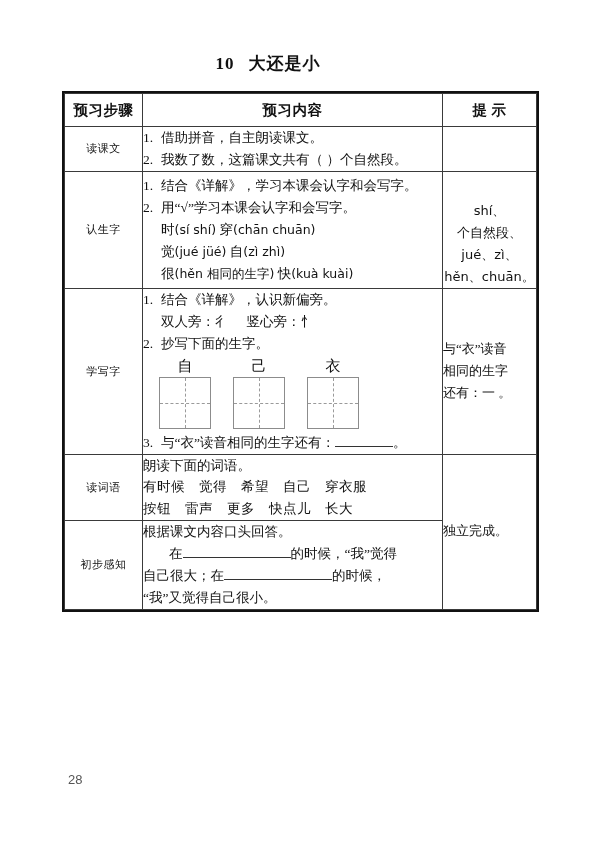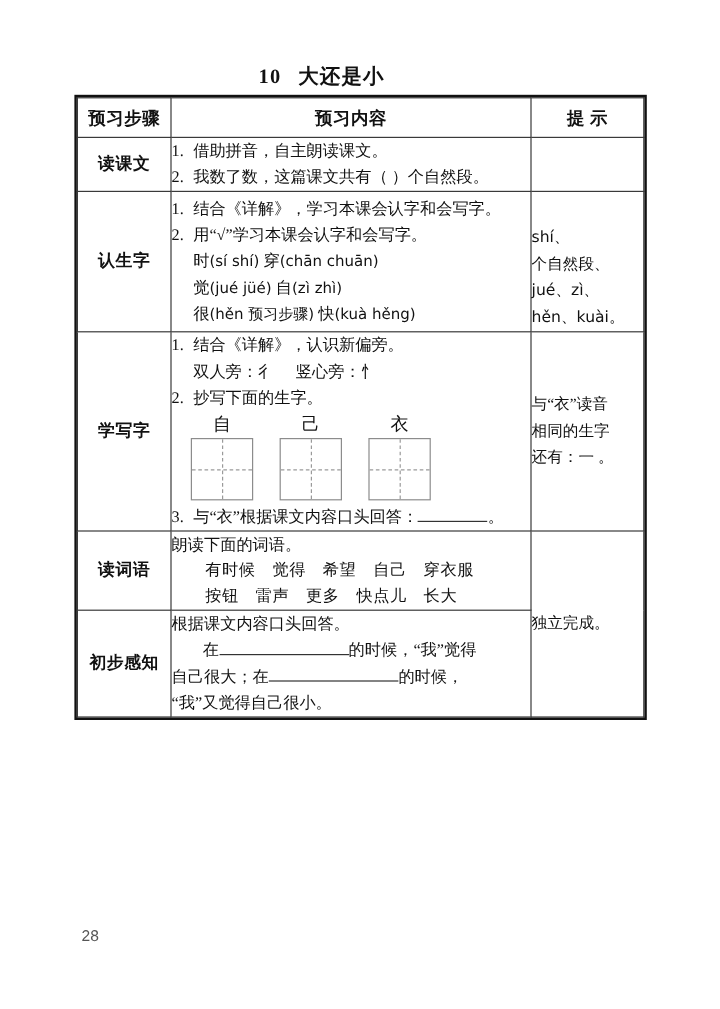--- a/index.html
+++ b/index.html
@@ -30,21 +30,21 @@
     font-size: 17px;
     font-weight: bold;
     letter-spacing: 1px;
     font-family: "Liberation Serif", "DejaVu Serif", serif;
   }
   .title .num { margin-right: 14px; }
 
   table.sheet {
     position: absolute;
     left: 64px;
-    top: 81px;
+    top: 93px;
     width: 472px;
     border-collapse: collapse;
     table-layout: fixed;
   }
   table.sheet td {
     border: 1px solid #3a3a3a;
     vertical-align: middle;
     padding: 0;
     background: #fff;
   }
@@ -60,22 +60,22 @@
   .hdr {
     text-align: center;
     font-weight: bold;
     font-size: 14.5px;
     height: 32px;
     letter-spacing: 0.5px;
   }
 
   .step {
     text-align: center;
-    font-weight: bold;
-    font-size: 14px;
+    font-weight: normal;
+    font-size: 11px;
     letter-spacing: 0.5px;
   }
   .body-cell {
     padding: 7px 8px 8px 9px;
     font-size: 13.5px;
     line-height: 1.62;
   }
   .hint-cell {
     padding: 8px 6px 8px 8px;
     font-size: 13px;
@@ -94,20 +94,21 @@
 
   .py {
     font-family: "DejaVu Sans", "Liberation Sans", sans-serif;
     font-size: 12.5px;
   }
   .hint-py {
     font-family: "DejaVu Sans", "Liberation Sans", sans-serif;
     font-size: 13px;
     display: block;
     white-space: nowrap;
+    text-align: center;
   }
 
   .pair-row { display: block; padding-left: 18px; white-space: nowrap; }
   .pair { display: inline-block; }
   .pair.second { }
 
   .radicals { display: block; padding-left: 18px; white-space: nowrap; }
   .radicals .gap { display: inline-block; width: 18px; }
 
   
@@ -146,21 +147,21 @@
 
   .blank {
     display: inline-block;
     border-bottom: 1px solid #333;
     vertical-align: baseline;
   }
   .blank.b-short { width: 58px; }
   .blank.b-long  { width: 108px; }
   .blank.b-long2 { width: 108px; }
 
-  .words { display: block; white-space: nowrap; letter-spacing: 0.5px; margin-left: 28px; }
+  .words { display: block; white-space: nowrap; letter-spacing: 0.5px; }
   .words .w { display: inline-block; margin-right: 14px; }
 
   .q-indent { display: block; padding-left: 26px; white-space: nowrap; }
   .q-line { display: block; white-space: nowrap; }
 
   .pageno {
     position: absolute;
     left: 68px;
     top: 772px;
     font-size: 13px;
@@ -210,29 +211,29 @@
             <span class="pair"><span>时</span><span class="py">(</span><span class="py">sí  shí</span><span class="py">)</span></span>
             <span class="pair second"><span>穿</span><span class="py">(</span><span class="py">chān  chuān</span><span class="py">)</span></span>
           </span>
 
           <span class="pair-row">
             <span class="pair"><span>觉</span><span class="py">(</span><span class="py">jué  jüé</span><span class="py">)</span></span>
             <span class="pair second"><span>自</span><span class="py">(</span><span class="py">zì  zhì</span><span class="py">)</span></span>
           </span>
 
           <span class="pair-row">
-            <span class="pair"><span>很</span><span class="py">(</span><span class="py">hěn  预习步骤</span><span class="py">)</span></span>
-            <span class="pair second"><span>快</span><span class="py">(</span><span class="py">kuà  hěng</span><span class="py">)</span></span>
+            <span class="pair"><span>很</span><span class="py">(</span><span class="py">hěn  相同的生字</span><span class="py">)</span></span>
+            <span class="pair second"><span>快</span><span class="py">(</span><span class="py">kuà  kuài</span><span class="py">)</span></span>
           </span>
         </td>
         <td class="hint-cell top-pad">
           <span class="hint-py">shí、</span>
           <span class="hint-py">个自然段、</span>
           <span class="hint-py">jué、zì、</span>
-          <span class="hint-py">hěn、kuài。</span>
+          <span class="hint-py">hěn、chuān。</span>
         </td>
       </tr>
 
       <tr>
         <td class="step">学写字</td>
         <td class="body-cell">
           <span class="li"><span class="marker">1.</span><span>结合《详解》，认识新偏旁。</span></span>
 
           <span class="radicals">
             <span>双人旁：</span><span>彳</span><span class="gap"></span><span>竖心旁：</span><span>忄</span>
@@ -250,21 +251,21 @@
                 <div class="grid-char">己</div>
                 <div class="tzg"></div>
               </div>
               <div class="grid-item">
                 <div class="grid-char">衣</div>
                 <div class="tzg"></div>
               </div>
             </div>
           </div>
 
-          <span class="li"><span class="marker">3.</span><span>与“衣”根据课文内容口头回答：</span><span class="blank b-short"></span><span>。</span></span>
+          <span class="li"><span class="marker">3.</span><span>与“衣”读音相同的生字还有：</span><span class="blank b-short"></span><span>。</span></span>
         </td>
         <td class="hint-cell mid">
           <span class="li">与“衣”读音</span>
           <span class="li">相同的生字</span>
           <span class="li">还有：一 。</span>
         </td>
       </tr>
 
       <tr>
         <td class="step">读词语</td>

